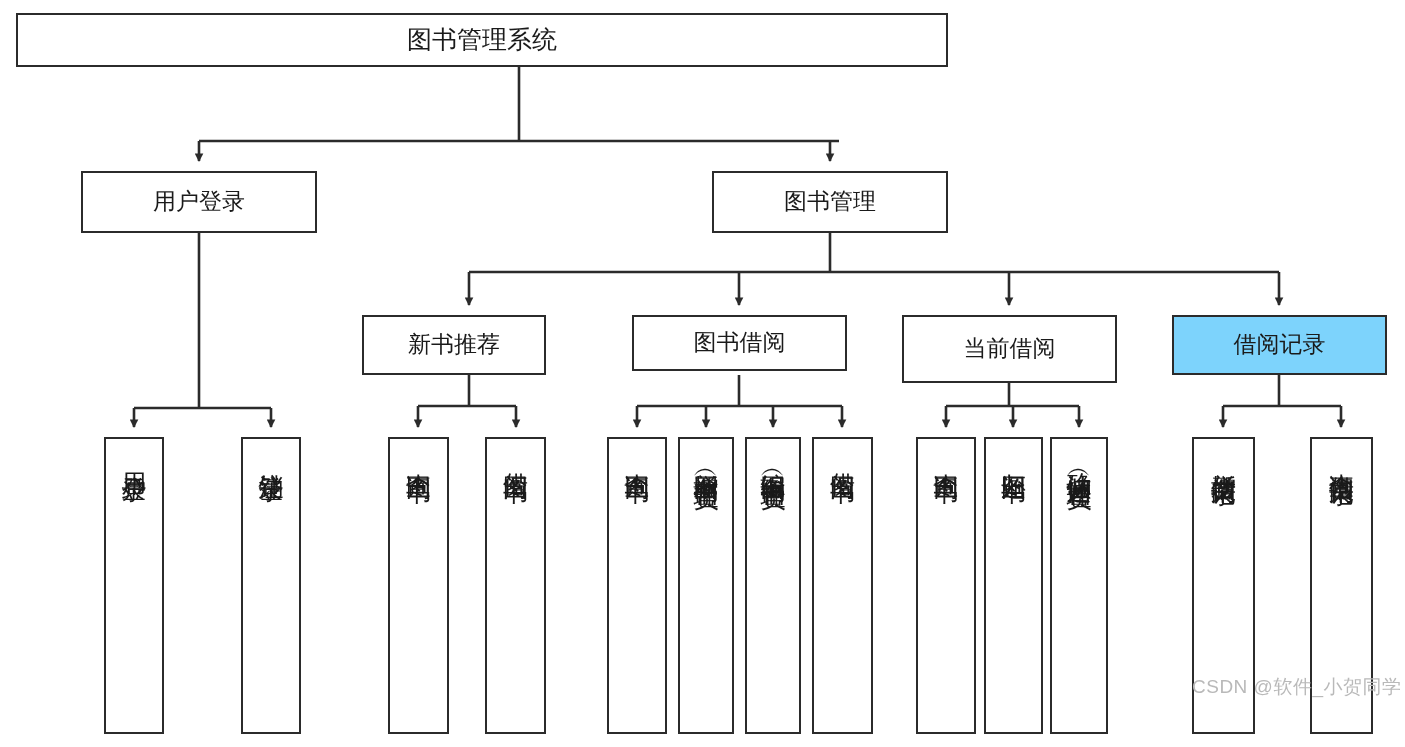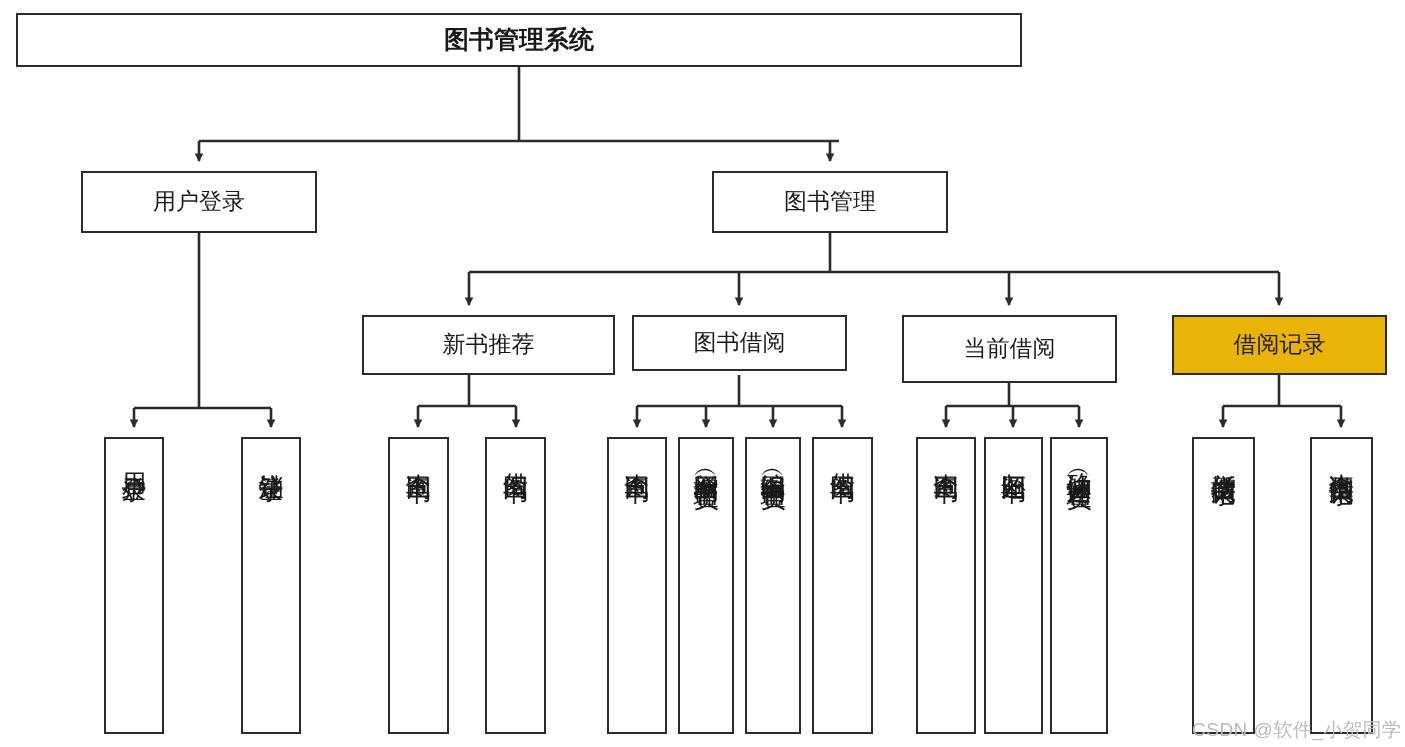--- a/index.html
+++ b/index.html
@@ -119,41 +119,41 @@
       <path d="M1013,406 L1013,427" marker-end="url(#arrow)"></path>
       <path d="M1079,406 L1079,427" marker-end="url(#arrow)"></path>
 
       <path d="M1279,375 L1279,406"></path>
       <path d="M1223,406 L1341,406"></path>
       <path d="M1223,406 L1223,427" marker-end="url(#arrow)"></path>
       <path d="M1341,406 L1341,427" marker-end="url(#arrow)"></path>
     </g>
   </svg>
 
-  <div class="node tier-root" style="left: 16px; top: 13px; width: 1006px; height: 54px; border-color: rgb(43, 43, 43); background: rgb(255, 255, 255); color: rgb(26, 26, 26); font-weight: bold;">
+  <div class="node tier-root" style="left: 16px; top: 13px; width: 932px; height: 54px; border-color: rgb(43, 43, 43); background: rgb(255, 255, 255); color: rgb(26, 26, 26);">
     <span class="node-label">图书管理系统</span>
   </div>
 
   <div class="node tier-2" style="left: 81px; top: 171px; width: 236px; height: 62px; border-color: rgb(43, 43, 43); background: rgb(255, 255, 255); color: rgb(26, 26, 26);">
     <span class="node-label">用户登录</span>
   </div>
   <div class="node tier-2" style="left: 712px; top: 171px; width: 236px; height: 62px; border-color: rgb(43, 43, 43); background: rgb(255, 255, 255); color: rgb(26, 26, 26);">
     <span class="node-label">图书管理</span>
   </div>
 
-  <div class="node tier-3" style="left: 362px; top: 315px; width: 253px; height: 60px; border-color: rgb(43, 43, 43); background: rgb(255, 255, 255); color: rgb(26, 26, 26);">
+  <div class="node tier-3" style="left: 362px; top: 315px; width: 184px; height: 60px; border-color: rgb(43, 43, 43); background: rgb(255, 255, 255); color: rgb(26, 26, 26);">
     <span class="node-label">新书推荐</span>
   </div>
   <div class="node tier-3" style="left: 632px; top: 315px; width: 215px; height: 56px; border-color: rgb(43, 43, 43); background: rgb(255, 255, 255); color: rgb(26, 26, 26);">
     <span class="node-label">图书借阅</span>
   </div>
   <div class="node tier-3" style="left: 902px; top: 315px; width: 215px; height: 68px; border-color: rgb(43, 43, 43); background: rgb(255, 255, 255); color: rgb(26, 26, 26);">
     <span class="node-label">当前借阅</span>
   </div>
-  <div class="node tier-3" style="left: 1172px; top: 315px; width: 215px; height: 60px; border-color: rgb(43, 43, 43); background: #eab308; color: rgb(26, 26, 26);">
+  <div class="node tier-3" style="left: 1172px; top: 315px; width: 215px; height: 60px; border-color: rgb(43, 43, 43); background: #7dd3fc; color: rgb(26, 26, 26);">
     <span class="node-label">借阅记录</span>
   </div>
 
   <div class="node leaf" style="left: 104px; top: 437px; width: 60px; height: 297px; border-color: rgb(43, 43, 43); background: rgb(255, 255, 255); color: rgb(26, 26, 26);">
     <span class="node-label">用户登录</span>
   </div>
   <div class="node leaf" style="left: 241px; top: 437px; width: 60px; height: 297px; border-color: rgb(43, 43, 43); background: rgb(255, 255, 255); color: rgb(26, 26, 26);">
     <span class="node-label">注销登录</span>
   </div>
   <div class="node leaf" style="left: 388px; top: 437px; width: 61px; height: 297px; border-color: rgb(43, 43, 43); background: rgb(255, 255, 255); color: rgb(26, 26, 26);">
@@ -183,15 +183,15 @@
   <div class="node leaf" style="left: 1050px; top: 437px; width: 58px; height: 297px; border-color: rgb(43, 43, 43); background: rgb(255, 255, 255); color: rgb(26, 26, 26);">
     <span class="node-label">确认归还（管理员）</span>
   </div>
   <div class="node leaf" style="left: 1192px; top: 437px; width: 63px; height: 297px; border-color: rgb(43, 43, 43); background: rgb(255, 255, 255); color: rgb(26, 26, 26);">
     <span class="node-label">新增借阅记录</span>
   </div>
   <div class="node leaf" style="left: 1310px; top: 437px; width: 63px; height: 297px; border-color: rgb(43, 43, 43); background: rgb(255, 255, 255); color: rgb(26, 26, 26);">
     <span class="node-label">查询借阅记录</span>
   </div>
 
-  <div class="watermark" style="left: 1192px; top: 717px; color: rgb(185, 185, 185);">CSDN @软件_小贺同学</div>
+  <div class="watermark" style="left: 1192px; top: 674px; color: rgb(185, 185, 185);">CSDN @软件_小贺同学</div>
 
 </div>
 
 </body></html>

